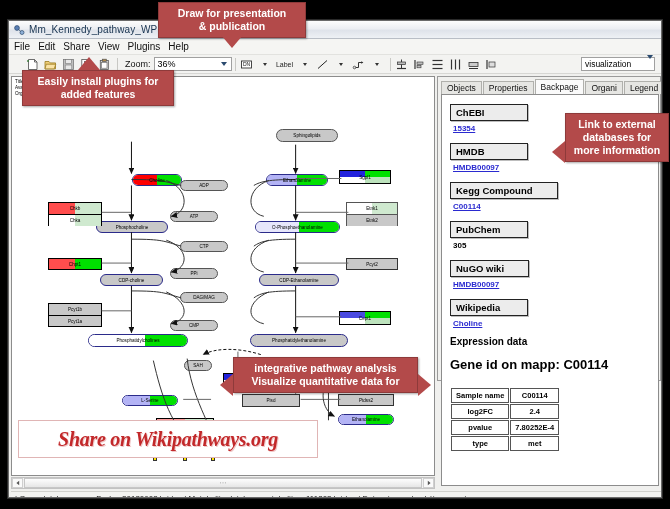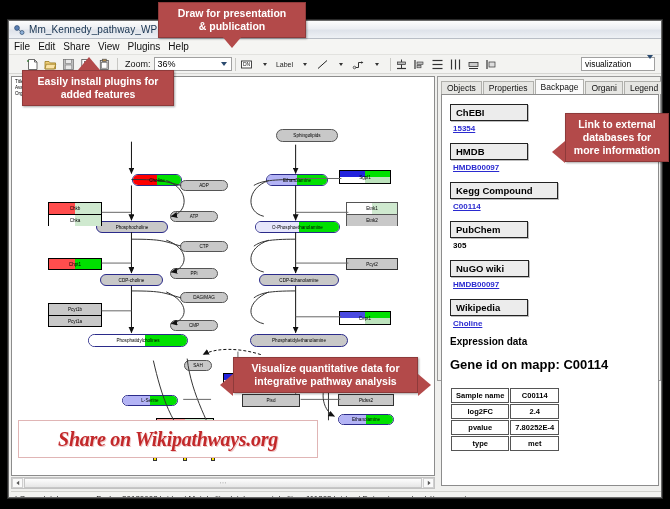--- a/index.html
+++ b/index.html
@@ -690,22 +690,22 @@
   <div class="arrow-up" style="left:78px;top:57px;"></div>
 
   <div class="callout" style="left:565px;top:113px;width:104px;">
     <div>Link  to external</div>
     <div>databases  for</div>
     <div>more information</div>
   </div>
   <div class="arrow-left" style="left:552px;top:141px;"></div>
 
   <div class="callout" style="left:233px;top:357px;width:185px;">
+    <div>integrative pathway analysis</div>
     <div>Visualize quantitative data  for</div>
-    <div>integrative pathway analysis</div>
   </div>
   <div class="arrow-left" style="left:220px;top:374px;"></div>
   <div class="arrow-right" style="left:418px;top:374px;"></div>
 
   <div id="shareBox">
     <span>Share on Wikipathways.org</span>
   </div>
 
 </div>
 

